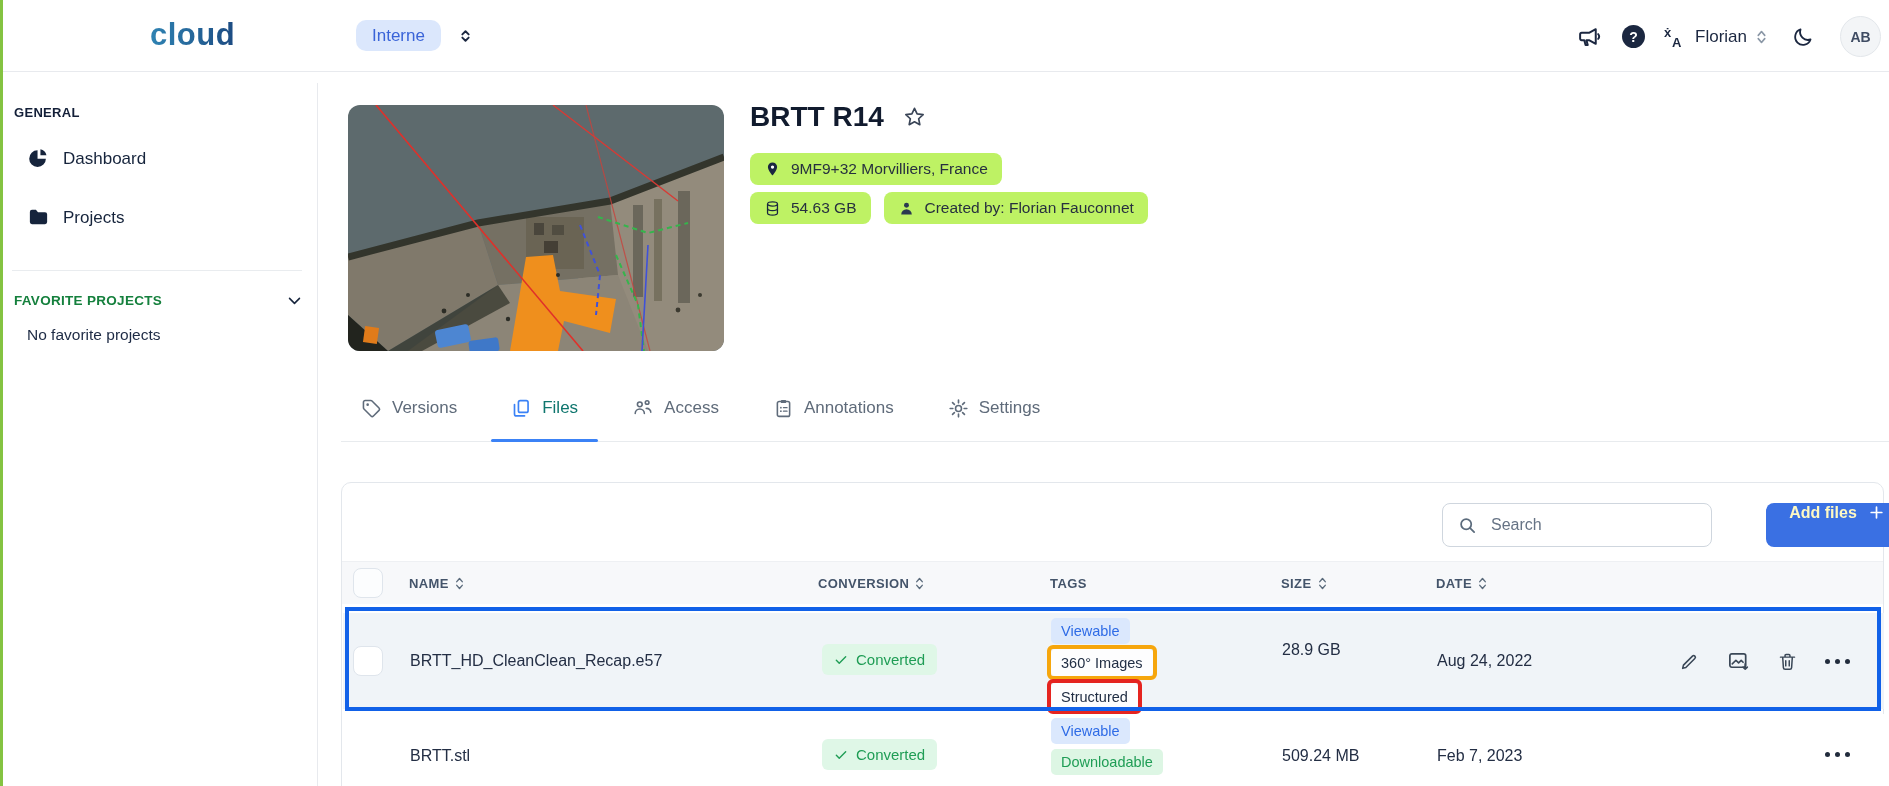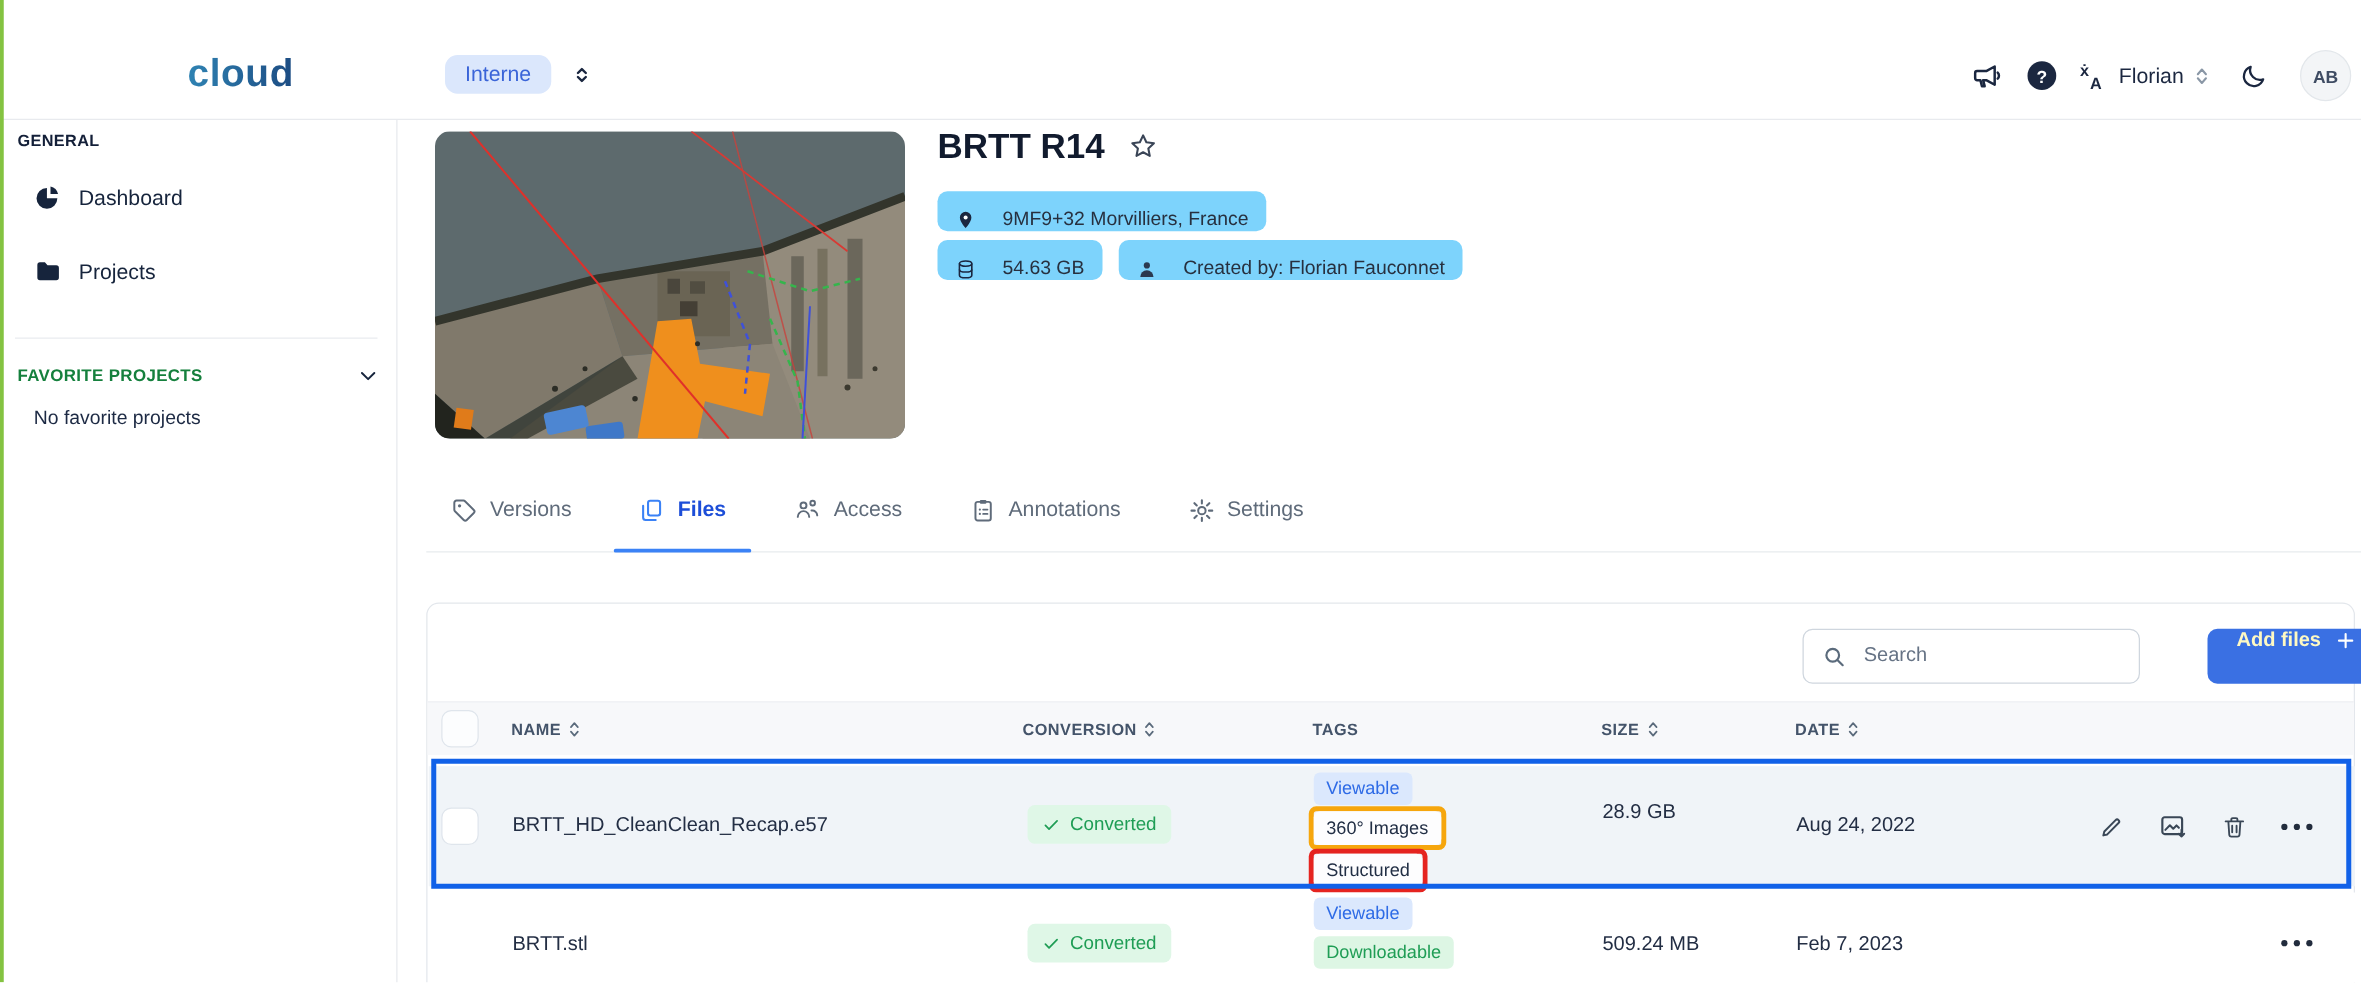--- a/index.html
+++ b/index.html
@@ -5,21 +5,21 @@
   html,body{margin:0;padding:0;background:#fff;}
   #app{position:relative;width:1889px;height:786px;overflow:hidden;background:#fff;
        font-family:"Liberation Sans",sans-serif;color:#16243c;}
   .abs{position:absolute;}
   svg{display:block;}
 
   
   .edge-line{left:0;top:0;width:3px;height:786px;background:#84c341;z-index:60;}
 
   
-  .topbar{left:0;top:0;width:1889px;height:71px;background:#fff;border-bottom:1px solid #e8eaee;z-index:10;margin-top:24px;}
+  .topbar{left:0;top:0;width:1889px;height:71px;background:#fff;border-bottom:1px solid #e8eaee;z-index:10;}
   .logo{left:150px;top:17px;font-size:31px;font-weight:700;letter-spacing:.5px;
         background:linear-gradient(90deg,#2f83b3,#1c4b82);-webkit-background-clip:text;background-clip:text;color:transparent;}
   .ws-pill{left:356px;top:20px;height:31px;padding:0 16px;display:flex;align-items:center;
            background:#dbe7fc;border-radius:10px;color:#3a64d8;font-size:17px;}
   .ws-expand{left:456px;top:24px;}
   .topright{right:8px;top:16px;display:flex;align-items:center;}
   .tr-gap{margin-left:22px;display:flex;align-items:center;background:none;border:none;padding:0;cursor:pointer;}
   .help-circle{width:23px;height:23px;border-radius:50%;background:#1b2740;color:#fff;font-size:14px;font-weight:700;
                display:flex;align-items:center;justify-content:center;}
   .lang{display:flex;align-items:center;margin-left:18px;cursor:pointer;}
@@ -36,30 +36,30 @@
   .fav-head{position:absolute;left:14px;top:209px;right:14px;display:flex;align-items:center;justify-content:space-between;cursor:pointer;}
   .fav-head b{font-size:13.5px;font-weight:800;color:#15803d;letter-spacing:.3px;}
   .fav-empty{position:absolute;left:27px;top:243px;font-size:15.5px;color:#1d2a44;}
 
   
   .thumb{left:348px;top:105px;width:376px;height:246px;border-radius:12px;overflow:hidden;}
   .title-row{left:750px;top:101px;display:flex;align-items:center;gap:18px;}
   .title{font-size:28px;font-weight:700;color:#111b2e;}
   .meta-row1{left:750px;top:153px;display:flex;}
   .meta-row2{left:750px;top:192px;display:flex;gap:13px;}
-  .pill{height:32px;display:flex;align-items:flex-end;gap:21px;background:#7dd3fc;border-radius:8px;padding:0 14px;
+  .pill{height:32px;display:flex;align-items:center;gap:10px;background:#bef264;border-radius:8px;padding:0 14px;
         font-size:15.5px;color:#27303f;}
   .open-btn{left:750px;top:255px;width:150px;height:43px;background:#4a7de9;border:none;border-radius:9px;
             color:#fff;font-size:16px;font-weight:600;cursor:pointer;font-family:inherit;}
 
   
   .tabs{left:341px;top:385px;width:1548px;display:flex;gap:14px;border-bottom:1px solid #e8ebee;}
   .tab{position:relative;display:flex;align-items:center;gap:10px;padding:12px 20px 22px;cursor:pointer;
        font-size:17px;color:#5f6b7a;}
-  .tab.active{color:#1d4ed8;font-weight:700;}
+  .tab.active{color:#0f766e;font-weight:400;}
   .tab.active::after{content:"";position:absolute;left:0;right:0;bottom:-1px;height:3px;border-radius:2px;background:#3b82f6;}
 
   
   .card{left:341px;top:482px;width:1543px;height:360px;background:#fff;border:1px solid #e3e7ec;border-radius:10px;box-sizing:border-box;}
   .search{position:absolute;left:1100px;top:20px;width:270px;height:44px;border:1.5px solid #cfd6de;border-radius:8px;
           display:flex;align-items:center;padding:0 14px;gap:11px;background:#fff;box-sizing:border-box;}
   .search input{border:none;outline:none;font-size:16px;color:#27303f;width:100%;font-family:inherit;background:transparent;}
   .search input::placeholder{color:#667385;}
   .add-btn{position:absolute;left:1424px;top:20px;width:142px;height:44px;background:#3a70e3;border:none;border-radius:8px;
            color:#fef9c3;font-size:16px;font-weight:600;display:flex;align-items:flex-start;justify-content:center;gap:11px;

